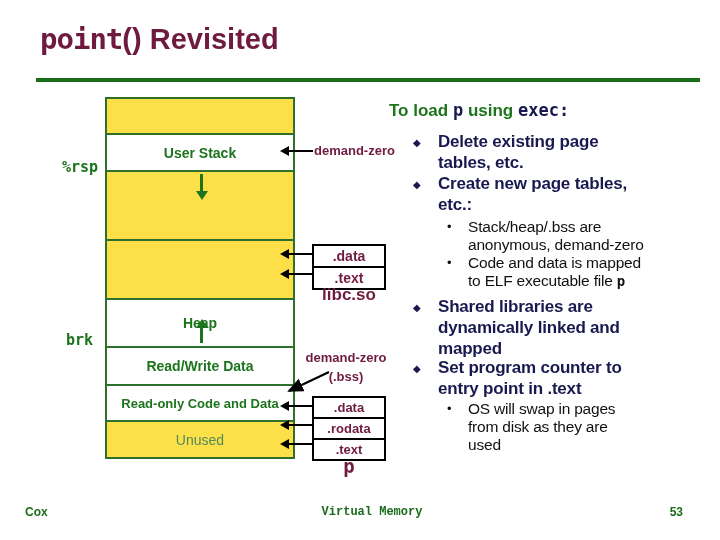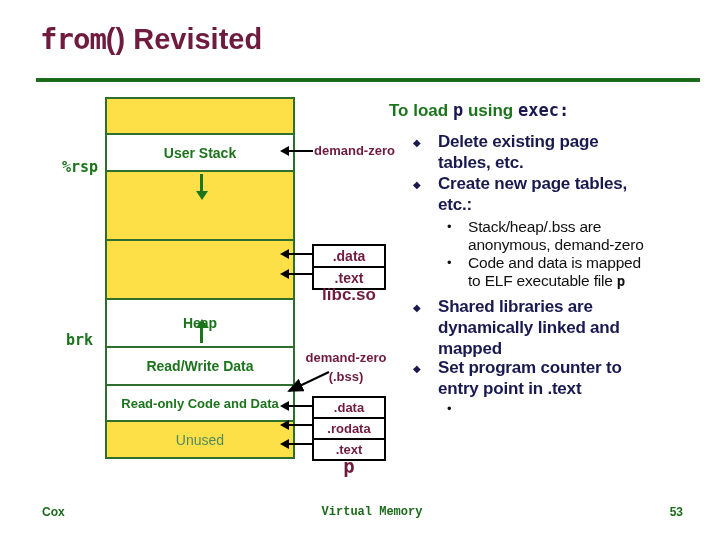--- a/index.html
+++ b/index.html
@@ -61,30 +61,30 @@
   .l1{left:413px;width:296px;}
   .l1 .marker{width:25px;color:#191950;font-size:10px;line-height:21px;padding-top:1px;}
   .l1 .btext{font-weight:bold;font-size:17px;line-height:21px;color:#191950;letter-spacing:-0.2px;}
   .l2{left:447px;width:266px;}
   .l2 .marker{width:21px;color:#111;font-size:13px;line-height:18px;}
   .l2 .btext{font-size:15.5px;line-height:18px;color:#111;letter-spacing:-0.2px;}
   .btext .code{font-family:"DejaVu Sans Mono",monospace;font-weight:bold;font-size:14px;}
   .b1{top:131px}.b2{top:173px}.sb1{top:218px}.sb2{top:254px}.b3{top:296px}.b4{top:357px}.sb3{top:400px}
   
   .footer{position:absolute;left:0;top:505px;width:720px;font-size:12px;font-weight:bold;color:#1a6b1a;}
-  .footer .left{position:absolute;left:42px;}
+  .footer .left{position:absolute;left:25px;}
   .footer .center{position:absolute;left:12px;width:100%;text-align:center;font-family:Liberation Mono, monospace;}
   .footer .right{position:absolute;right:37px;}
 </style>
 </head>
 <body>
 
 <div class="slide">
 
-  <div class="title"><span class="code">from</span><span>() Revisited</span></div>
+  <div class="title"><span class="code">point</span><span>() Revisited</span></div>
   <div class="rule"></div>
 
   <div class="memcol">
     <div class="sec gray s1"></div>
     <div class="sec white s2">
         <span>User Stack</span>
       </div>
     <div class="sec gray s3"></div>
     <div class="sec gray s5"></div>
     <div class="sec white s6">
@@ -192,20 +192,23 @@
 dynamically linked and
 mapped</span>
   </div>
   <div class="bullet l1 b4">
     <span class="marker">◆</span>
     <span class="btext">Set program counter to
 entry point in .text</span>
   </div>
   <div class="bullet l2 sb3">
     <span class="marker">•</span>
+    <span class="btext">OS will swap in pages
+from disk as they are
+used</span>
   </div>
 
   <div class="footer">
     <span class="left">Cox</span>
     <span class="center">Virtual Memory</span>
     <span class="right">53</span>
   </div>
 
 </div>
 

